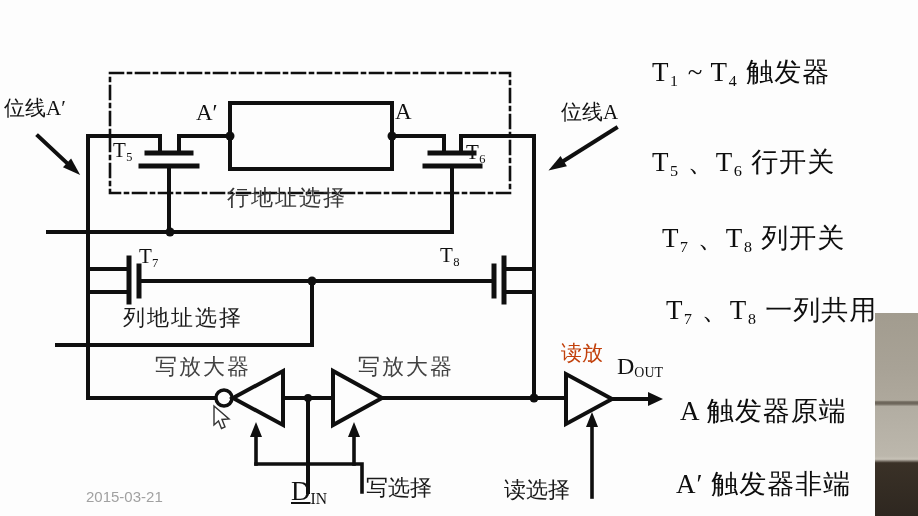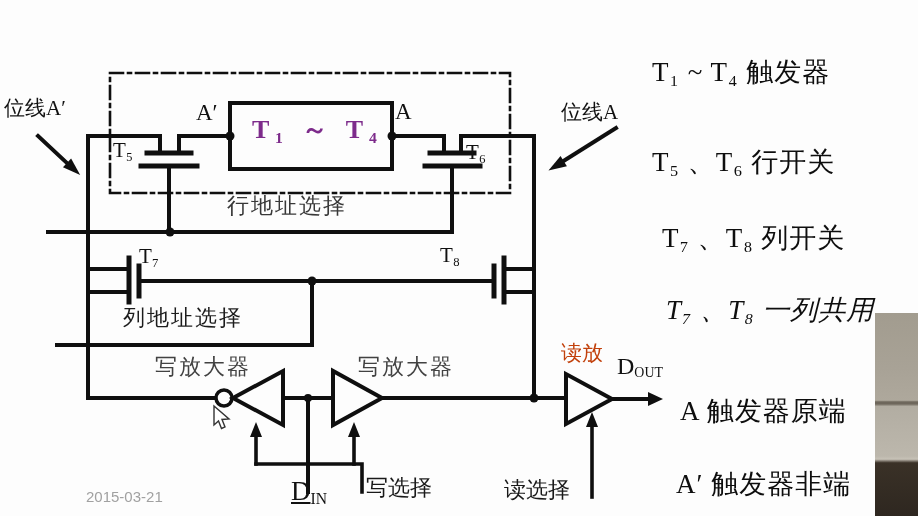--- a/index.html
+++ b/index.html
@@ -9,35 +9,35 @@
     font-family:"Liberation Serif","DejaVu Serif",serif;
     color:#111;
   }
   .abs{position:absolute;white-space:nowrap;line-height:1.1;}
   #circuit-svg{position:absolute;left:0;top:0;z-index:1;}
   .lbl{z-index:2;}
   #title{left:93px;top:7px;font-size:31px;letter-spacing:1px;color:#0c0c0c;}
   #legend-1{left:652px;top:58px;font-size:27px;}
   #legend-2{left:652px;top:148px;font-size:27px;}
   #legend-3{left:662px;top:224px;font-size:27px;}
-  #legend-4{left:666px;top:296px;font-size:27px;font-style:italic;}
+  #legend-4{left:666px;top:296px;font-size:27px;}
   #legend-5{left:680px;top:397px;font-size:27px;}
   #legend-6{left:676px;top:470px;font-size:27px;text-align:right;}
   .legend{letter-spacing:1px;color:#0e0e0e;}
   #bitline-aprime{left:4px;top:97px;font-size:21px;}
   #bitline-a{left:561px;top:101px;font-size:21px;}
   #node-aprime{left:196px;top:100px;font-size:23px;}
   #node-a{left:395px;top:99px;font-size:23px;}
   #cell-label{left:252px;top:116px;font-size:26px;font-weight:bold;
     color:#7d2b8b;letter-spacing:6px;}
   #t5-label{left:113px;top:139px;font-size:21px;}
   #t6-label{left:466px;top:141px;font-size:21px;}
   #t7-label{left:139px;top:245px;font-size:21px;text-align:center;}
   #t8-label{left:440px;top:244px;font-size:21px;}
-  #row-select{left:227px;top:194px;font-size:22px;color:#383838;letter-spacing:2px;}
+  #row-select{left:227px;top:186px;font-size:22px;color:#383838;letter-spacing:2px;}
   #col-select{left:123px;top:306px;font-size:22px;color:#1c1c1c;letter-spacing:2px;}
   #write-amp-left{left:155px;top:355px;font-size:22px;color:#424242;letter-spacing:2px;}
   #write-amp-right{left:358px;top:355px;font-size:22px;color:#424242;letter-spacing:2px;}
   #read-amp{left:561px;top:342px;font-size:21px;color:#c2410c;}
   #write-select{left:366px;top:476px;font-size:22px;color:#1a1a1a;}
   #read-select{left:504px;top:478px;font-size:22px;color:#1a1a1a;}
   #dout-label{left:617px;top:353px;font-size:24px;}
   #din-label{left:291px;top:477px;font-size:27px;text-decoration:underline;}
   .subtxt{font-size:0.58em;vertical-align:-0.25em;letter-spacing:0;}
   #slide-date{left:86px;top:489px;font-size:15px;color:#a1a1a1;
@@ -162,21 +162,20 @@
   <div id="legend-2" class="abs lbl legend">T₅ 、T₆ 行开关</div>
   <div id="legend-3" class="abs lbl legend">T₇ 、T₈ 列开关</div>
   <div id="legend-4" class="abs lbl legend">T₇ 、T₈ 一列共用</div>
   <div id="legend-5" class="abs lbl legend">A 触发器原端</div>
   <div id="legend-6" class="abs lbl legend">A′ 触发器非端</div>
 
   <div id="bitline-aprime" class="abs lbl">位线A′</div>
   <div id="bitline-a" class="abs lbl">位线A</div>
   <div id="node-aprime" class="abs lbl">A′</div>
   <div id="node-a" class="abs lbl">A</div>
-  <div id="cell-label" class="abs lbl">T₁ ～ T₄</div>
   <div id="t5-label" class="abs lbl">T₅</div>
   <div id="t6-label" class="abs lbl">T₆</div>
   <div id="t7-label" class="abs lbl">T₇</div>
   <div id="t8-label" class="abs lbl">T₈</div>
   <div id="row-select" class="abs lbl">行地址选择</div>
   <div id="col-select" class="abs lbl">列地址选择</div>
   <div id="write-amp-left" class="abs lbl">写放大器</div>
   <div id="write-amp-right" class="abs lbl">写放大器</div>
   <div id="read-amp" class="abs lbl">读放</div>
   <div id="dout-label" class="abs lbl"><span>D</span><span class="subtxt">OUT</span></div>

